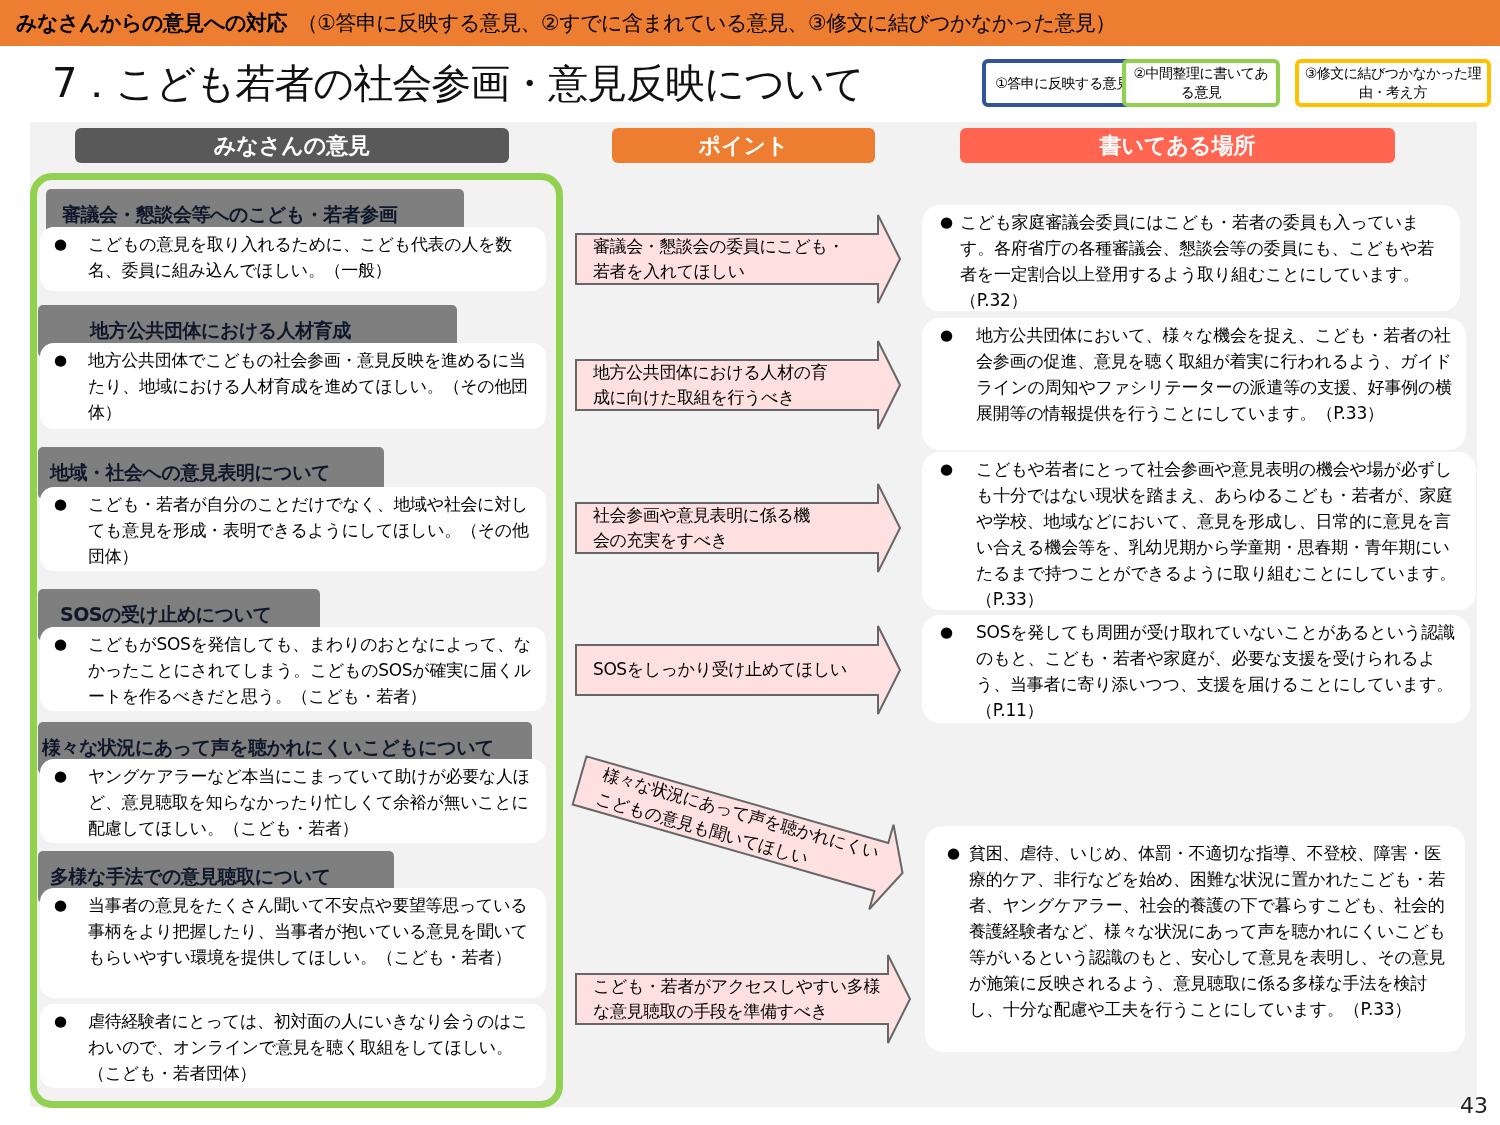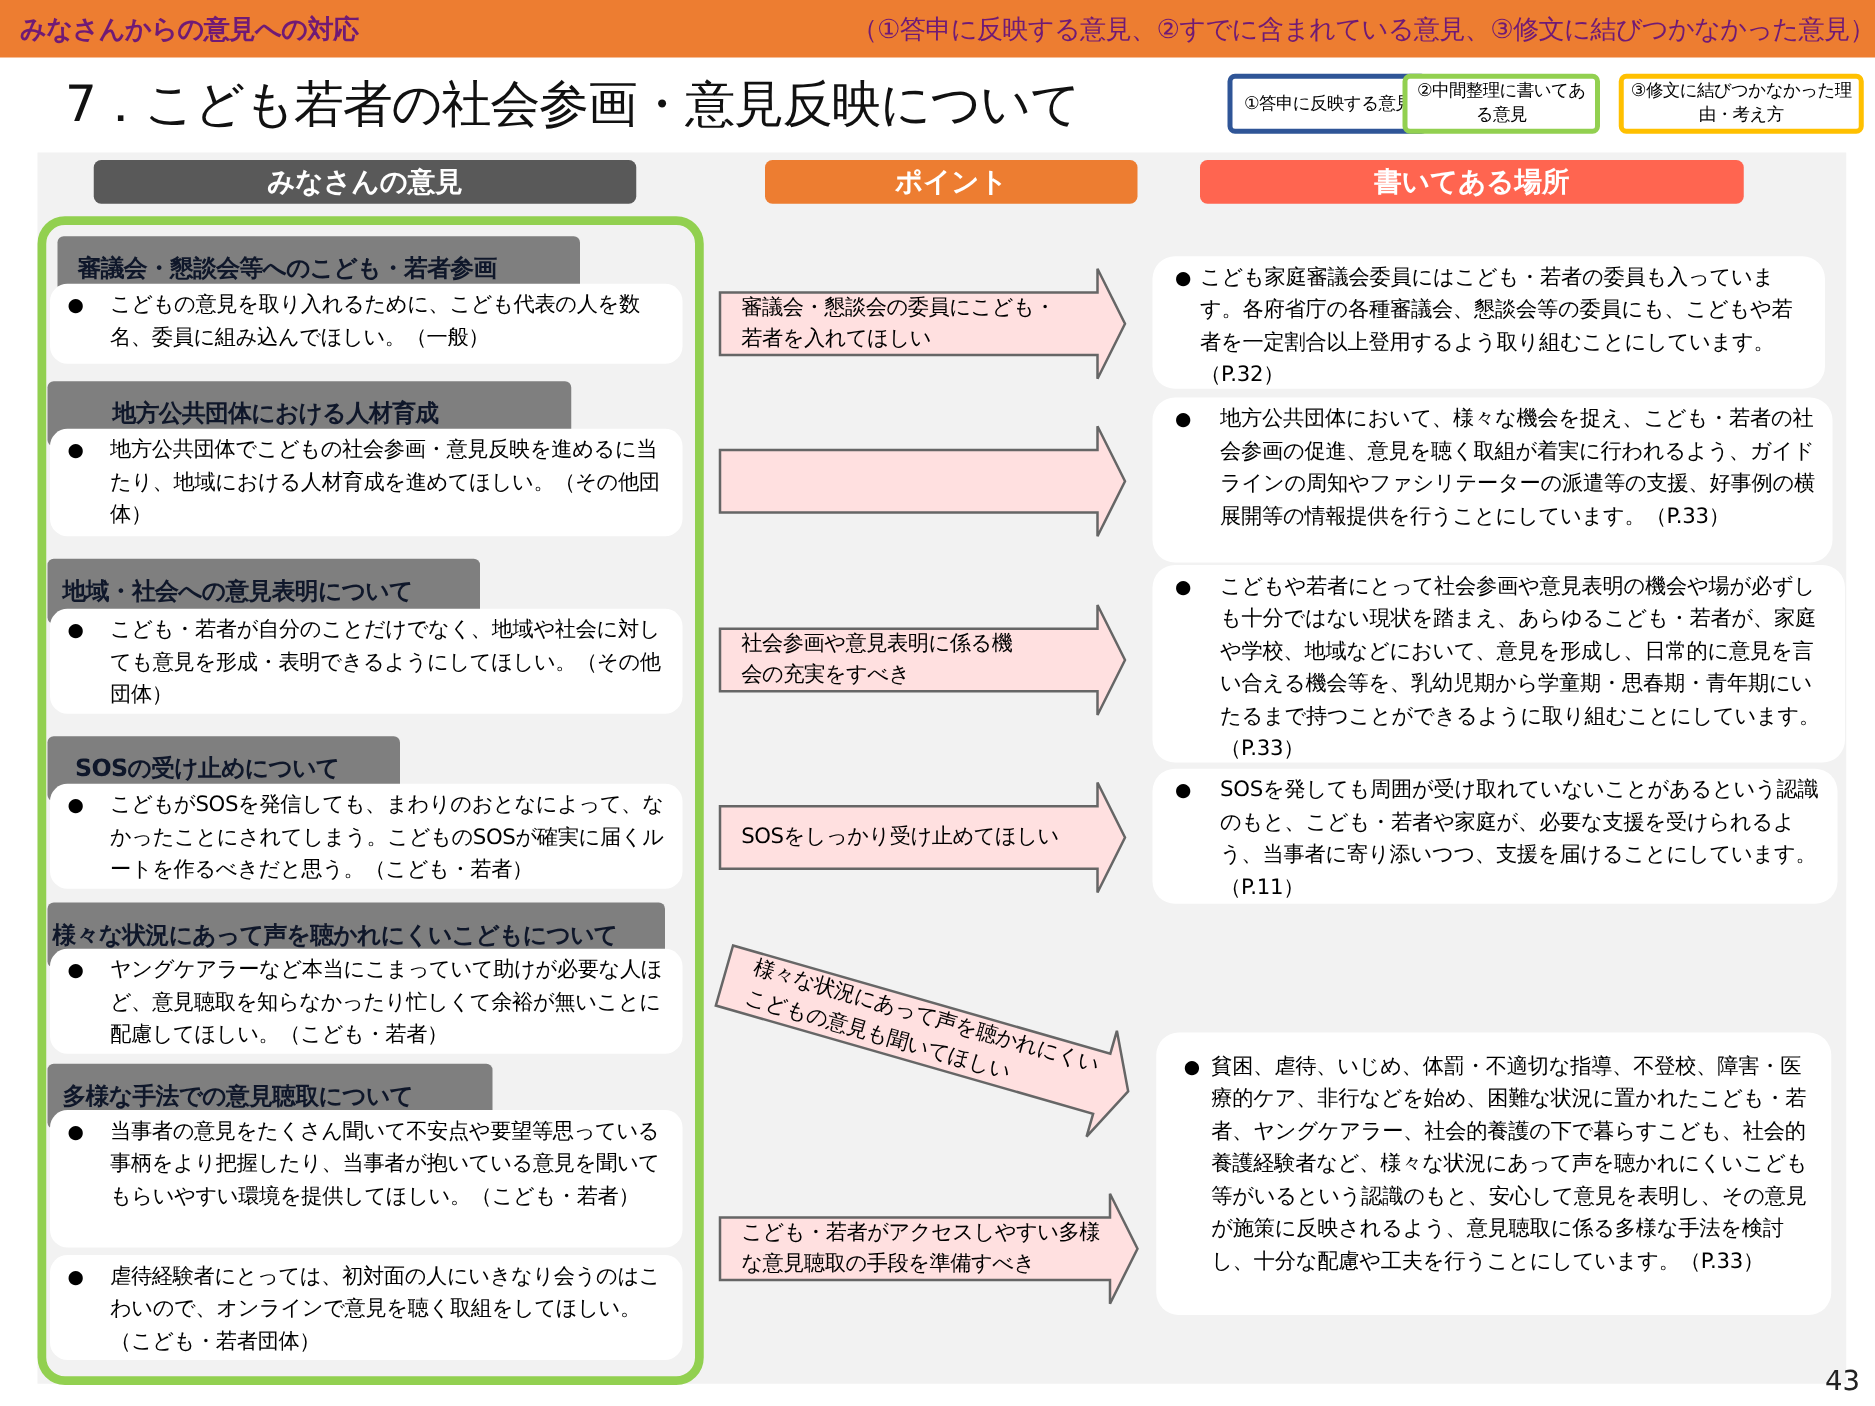--- a/index.html
+++ b/index.html
@@ -1,34 +1,34 @@
 <!DOCTYPE html>
 <html><head>
 <meta charset="utf-8">
 <style>
   * { box-sizing: border-box; margin: 0; padding: 0; }
   html, body { width: 1500px; height: 1125px; background: #ffffff; overflow: hidden; }
   body { position: relative; font-family: "DejaVu Sans", "Liberation Sans", sans-serif; color: #000; }
 
-  .topbar { position: absolute; left: 0; top: 0; width: 1500px; height: 46px; background: #ED7D31; color: #701a75; display: flex; align-items: center; padding-left: 16px; white-space: nowrap; justify-content: space-between; }
+  .topbar { position: absolute; left: 0; top: 0; width: 1500px; height: 46px; background: #ED7D31; color: #000000; display: flex; align-items: center; padding-left: 16px; white-space: nowrap; }
   .topbar .main { font-size: 21px; font-weight: bold; letter-spacing: -0.5px; }
   .topbar .sub { font-size: 21px; margin-left: 10px; letter-spacing: -0.6px; }
 
   .page-title { position: absolute; left: 52px; top: 56px; font-size: 40px; color: #111; letter-spacing: -1px; white-space: nowrap; }
 
   .legend-box { position: absolute; top: 59px; height: 48px; border-radius: 6px; background: #fff; font-size: 14px; line-height: 19px; text-align: center; display: flex; align-items: center; justify-content: center; padding: 0 4px; letter-spacing: -0.5px; }
   .legend-1 { left: 946px; width: 161px; border: 4px solid #2F5597; margin-left: 36px; }
   .legend-2 { left: 1122px; width: 158px; border: 4px solid #92D050; }
   .legend-3 { left: 1295px; width: 196px; border: 4px solid #FFC000; }
 
   .panel { position: absolute; left: 30px; top: 122px; width: 1447px; height: 985px; background: #F2F2F2; }
 
   .col-header { position: absolute; top: 128px; height: 35px; border-radius: 6px; color: #fff; font-weight: bold; font-size: 22px; display: flex; align-items: center; justify-content: center; }
   .h-opinions { left: 75px; width: 434px; background: #595959; }
-  .h-point { left: 612px; width: 298px; background: #ED7D31; }
+  .h-point { left: 612px; width: 263px; background: #ED7D31; }
   .h-place { left: 960px; width: 435px; background: #FF6550; }
 
   .green-frame { position: absolute; left: 30px; top: 173px; width: 533px; height: 935px; border: 7px solid #92D050; border-radius: 22px; }
 
   .cat-label { position: absolute; height: 52px; background: #7F7F7F; color: #0f172a; font-weight: bold; font-size: 19px; border-radius: 5px; display: flex; align-items: center; padding-left: 12px; white-space: nowrap; letter-spacing: -0.5px; }
 
   .op-box { position: absolute; left: 40px; width: 506px; background: #fff; border-radius: 14px; font-size: 17px; line-height: 26px; padding: 4px 10px 4px 48px; letter-spacing: -0.3px; }
   .op-box .bullet { position: absolute; left: 14px; top: 4px; font-size: 15px; }
 
   .arrow { position: absolute; }
@@ -111,20 +111,24 @@
   <div class="txt" style="left:18px; top:20px;">
     <div>審議会・懇談会の委員にこども・</div>
     <div>若者を入れてほしい</div>
   </div>
 </div>
 
 <div class="arrow" style="left:575px; top:340px; width:328px; height:90px;">
   <svg width="328" height="90">
     <polygon points="1,20 303,20 303,1 325,45 303,89 303,70 1,70" fill="#FFE0E0" stroke="#666" stroke-width="2"></polygon>
   </svg>
+  <div class="txt" style="left:18px; top:20px;">
+    <div>地方公共団体における人材の育</div>
+    <div>成に向けた取組を行うべき</div>
+  </div>
 </div>
 
 <div class="arrow" style="left:575px; top:483px; width:328px; height:90px;">
   <svg width="328" height="90">
     <polygon points="1,20 303,20 303,1 325,45 303,89 303,70 1,70" fill="#FFE0E0" stroke="#666" stroke-width="2"></polygon>
   </svg>
   <div class="txt" style="left:18px; top:20px;">
     <div>社会参画や意見表明に係る機</div>
     <div>会の充実をすべき</div>
   </div>

